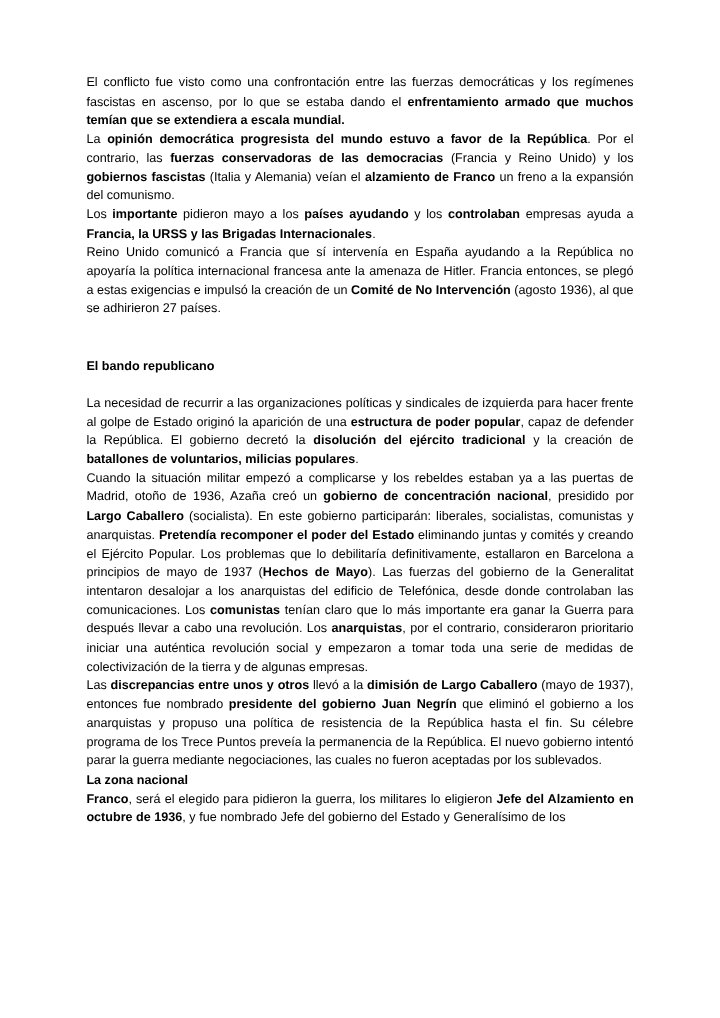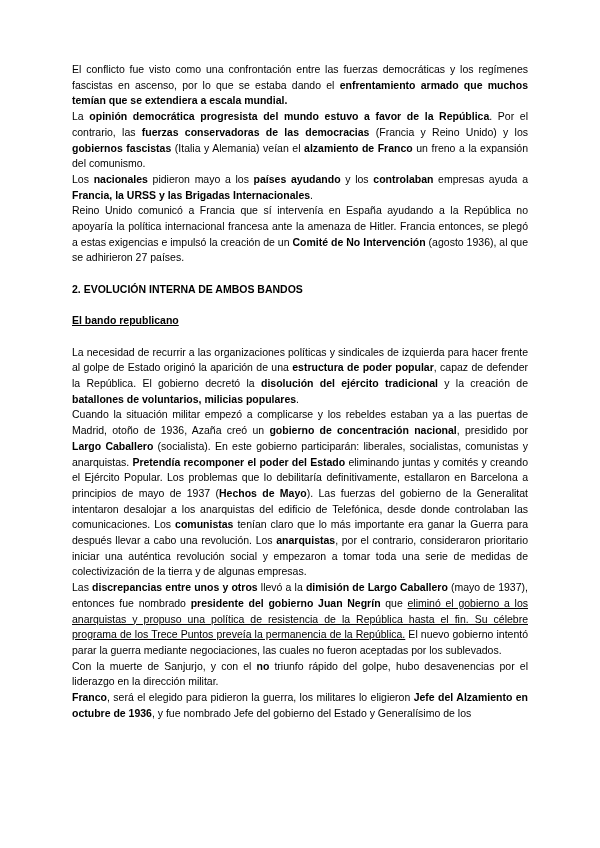--- a/index.html
+++ b/index.html
@@ -26,35 +26,34 @@
     margin: 0;
     padding: 0;
     text-align: justify;
     font-size: 10.5px;
     line-height: 15.7px;
     font-weight: normal;
     color: #000000;
   }
   .blank { height: 15.7px; }
   .b { font-weight: bold; }
-  .u { text-decoration: underline; }
+  .u { }
 </style>
 </head>
 <body>
 
 <div class="page">
   <main class="doc">
       <p class="block paragraph"><span class="">El conflicto fue visto como una confrontación entre las fuerzas democráticas y los regímenes fascistas en ascenso, por lo que se estaba dando el </span><span class="b">enfrentamiento armado que muchos temían que se extendiera a escala mundial.</span></p>
       <p class="block paragraph"><span class="">La </span><span class="b">opinión democrática progresista del mundo estuvo a favor de la República</span><span class="">. Por el contrario, las </span><span class="b">fuerzas conservadoras de las democracias</span><span class=""> (Francia y Reino Unido) y los </span><span class="b">gobiernos fascistas</span><span class=""> (Italia y Alemania) veían el </span><span class="b">alzamiento de Franco</span><span class=""> un freno a la expansión del comunismo.</span></p>
-      <p class="block paragraph"><span class="">Los </span><span class="b">nacionales</span><span class=""> pidieron mayo a los </span><span class="b">países ayudando</span><span class=""> y los </span><span class="b">controlaban</span><span class=""> empresas ayuda a </span><span class="b">Francia, la URSS y las Brigadas Internacionales</span><span class="">.</span></p>
+      <p class="block paragraph"><span class="">Los </span><span class="b">importante</span><span class=""> pidieron mayo a los </span><span class="b">países ayudando</span><span class=""> y los </span><span class="b">controlaban</span><span class=""> empresas ayuda a </span><span class="b">Francia, la URSS y las Brigadas Internacionales</span><span class="">.</span></p>
       <p class="block paragraph"><span class="">Reino Unido comunicó a Francia que sí intervenía en España ayudando a la República no apoyaría la política internacional francesa ante la amenaza de Hitler. Francia entonces, se plegó a estas exigencias e impulsó la creación de un </span><span class="b">Comité de No Intervención</span><span class=""> (agosto 1936), al que se adhirieron 27 países.</span></p>
       <div class="block blank"></div>
-      <h2 class="block heading"><span class="b">2. EVOLUCIÓN INTERNA DE AMBOS BANDOS</span></h2>
       <div class="block blank"></div>
       <h3 class="block subheading"><span class="b u">El bando republicano</span></h3>
       <div class="block blank"></div>
       <p class="block paragraph"><span class="">La necesidad de recurrir a las organizaciones políticas y sindicales de izquierda para hacer frente al golpe de Estado originó la aparición de una </span><span class="b">estructura de poder popular</span><span class="">, capaz de defender la República. El gobierno decretó la </span><span class="b">disolución del ejército tradicional</span><span class=""> y la creación de </span><span class="b">batallones de voluntarios, milicias populares</span><span class="">.</span></p>
       <p class="block paragraph"><span class="">Cuando la situación militar empezó a complicarse y los rebeldes estaban ya a las puertas de Madrid, otoño de 1936, Azaña creó un </span><span class="b">gobierno de concentración nacional</span><span class="">, presidido por </span><span class="b">Largo Caballero</span><span class=""> (socialista). En este gobierno participarán: liberales, socialistas, comunistas y anarquistas. </span><span class="b">Pretendía recomponer el poder del Estado</span><span class=""> eliminando juntas y comités y creando el Ejército Popular. Los problemas que lo debilitaría definitivamente, estallaron en Barcelona a principios de mayo de 1937 (</span><span class="b">Hechos de Mayo</span><span class="">). Las fuerzas del gobierno de la Generalitat intentaron desalojar a los anarquistas del edificio de Telefónica, desde donde controlaban las comunicaciones. Los </span><span class="b">comunistas</span><span class=""> tenían claro que lo más importante era ganar la Guerra para después llevar a cabo una revolución. Los </span><span class="b">anarquistas</span><span class="">, por el contrario, consideraron prioritario iniciar una auténtica revolución social y empezaron a tomar toda una serie de medidas de colectivización de la tierra y de algunas empresas.</span></p>
       <p class="block paragraph"><span class="">Las </span><span class="b">discrepancias entre unos y otros</span><span class=""> llevó a la </span><span class="b">dimisión de Largo Caballero</span><span class=""> (mayo de 1937), entonces fue nombrado </span><span class="b">presidente del gobierno Juan Negrín</span><span class=""> que </span><span class="u">eliminó el gobierno a los anarquistas y propuso una política de resistencia de la República hasta el fin. Su célebre programa de los Trece Puntos preveía la permanencia de la República.</span><span class=""> El nuevo gobierno intentó parar la guerra mediante negociaciones, las cuales no fueron aceptadas por los sublevados.</span></p>
-      <p class="block paragraph"><span class="">Con la muerte de Sanjurjo, y con el </span><span class="b">no</span><span class=""> triunfo rápido del golpe, hubo desavenencias por el liderazgo en la dirección militar.</span></p>
+      <h3 class="block subheading"><span class="b u">La zona nacional</span></h3>
       <p class="block paragraph"><span class="b">Franco</span><span class="">, será el elegido para pidieron la guerra, los militares lo eligieron </span><span class="b">Jefe del Alzamiento en octubre de 1936</span><span class="">, y fue nombrado Jefe del gobierno del Estado y Generalísimo de los</span></p>
     </main>
 </div>
 
 </body></html>

